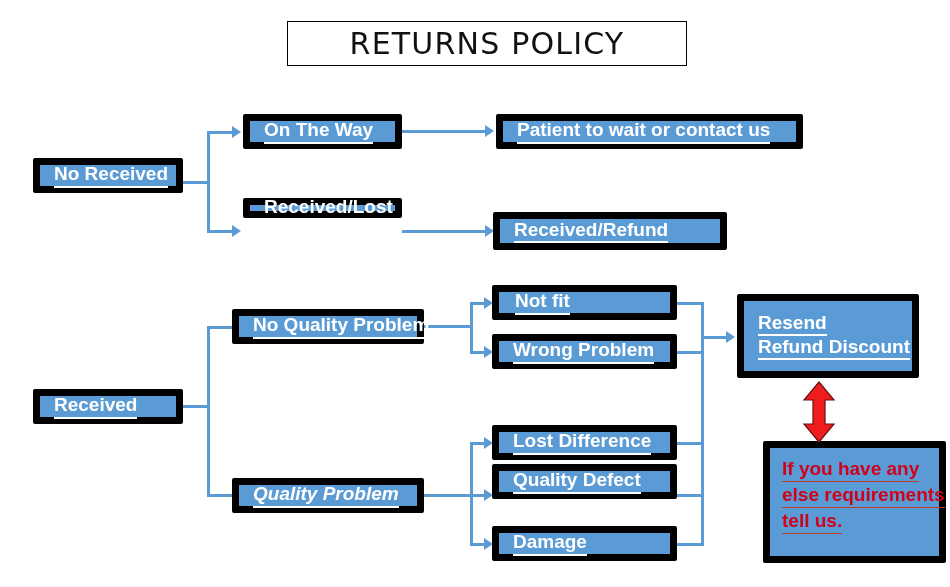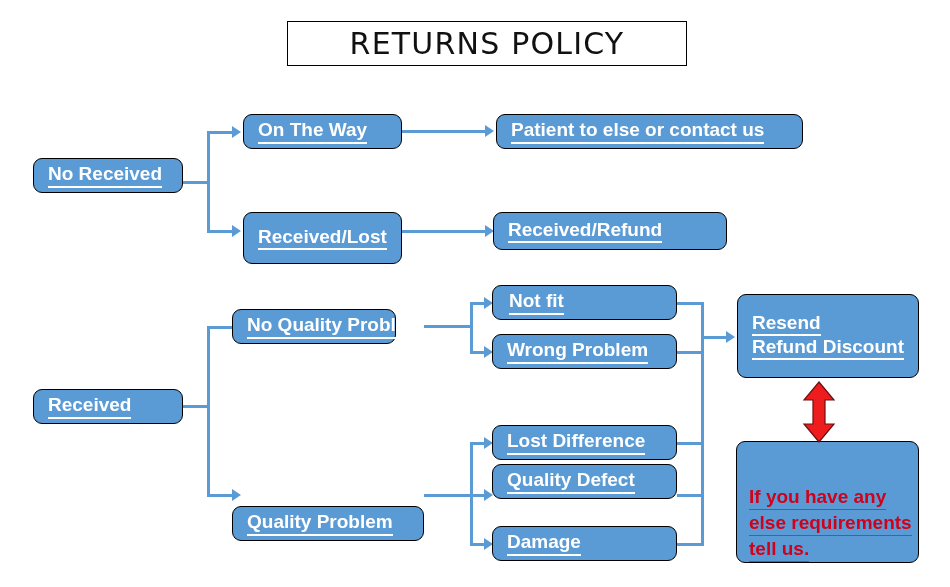--- a/index.html
+++ b/index.html
@@ -36,22 +36,22 @@
     font-weight: 400;
     letter-spacing: 1.2px;
     color: #111111;
     white-space: nowrap;
   }
   
   .node {
     position: absolute;
     box-sizing: border-box;
     background: #5b9bd5;
-    border: 1px solid #000000;
-    border-radius: 9px;
+    border: 7px solid #000000;
+    border-radius: 2px;
     display: flex;
     flex-direction: column;
     justify-content: center;
     color: #ffffff;
     font-weight: bold;
     font-size: 19px;
     line-height: 1.18;
     padding-left: 14px;
     padding-right: 8px;
     z-index: 3;
@@ -64,22 +64,23 @@
     white-space: nowrap;
   }
   .node.pad-more { }
   
   .node.note {
     color: #d0021b;
     font-size: 19px;
     line-height: 1.32;
     padding-left: 12px;
     padding-right: 6px;
-    justify-content: flex-end;
+    justify-content: flex-start;
     padding-top: 8px;
+    margin-left: 27px;
   }
   .node.note .lbl {
     border-bottom: 1.5px solid #c0392b;
     white-space: nowrap;
   }
   
   .conn {
     position: absolute;
     background: #5b9bd5;
     z-index: 1;
@@ -126,24 +127,24 @@
   <div class="arrowhead" style="left:232px; top:225px;"></div>
 
   <div class="node" style="left:243px; top:114px; width:159px; height:35px;">
     <span class="lbl">On The Way</span>
   </div>
 
   <div class="conn h" style="left:402px; top:130px; width:85px;"></div>
   <div class="arrowhead" style="left:485px; top:125px;"></div>
 
   <div class="node" style="left:496px; top:114px; width:307px; height:35px;">
-    <span class="lbl">Patient to else or contact us</span>
-  </div>
-
-  <div class="node" style="left:243px; top:212px; width:159px; height:52px;">
+    <span class="lbl">Patient to wait or contact us</span>
+  </div>
+
+  <div class="node" style="left:243px; top:198px; width:159px; height:20px;">
     <span class="lbl">Received/Lost</span>
   </div>
 
   <div class="conn h" style="left:402px; top:230px; width:85px;"></div>
   <div class="arrowhead" style="left:485px; top:225px;"></div>
 
   <div class="node pad-more" style="left:493px; top:212px; width:234px; height:38px;">
     <span class="lbl">Received/Refund</span>
   </div>
 
@@ -151,25 +152,25 @@
     <span class="lbl">Received</span>
   </div>
 
   <div class="conn h" style="left:183px; top:405px; width:26px;"></div>
   <div class="conn v" style="left:207px; top:326px; height:171px;"></div>
   <div class="conn h" style="left:207px; top:326px; width:27px;"></div>
   <div class="arrowhead" style="left:232px; top:321px;"></div>
   <div class="conn h" style="left:207px; top:494px; width:27px;"></div>
   <div class="arrowhead" style="left:232px; top:489px;"></div>
 
-  <div class="node" style="left:232px; top:309px; width:164px; height:35px;">
+  <div class="node" style="left:232px; top:309px; width:192px; height:35px;">
     <span class="lbl">No Quality Problem</span>
   </div>
 
-  <div class="node" style="left:232px; top:506px; width:192px; height:35px;">
+  <div class="node" style="left:232px; top:478px; width:192px; height:35px;font-style:italic;">
     <span class="lbl">Quality Problem</span>
   </div>
 
   <div class="conn h" style="left:424px; top:325px; width:48px;"></div>
   <div class="conn v" style="left:470px; top:302px; height:52px;"></div>
   <div class="conn h" style="left:470px; top:302px; width:16px;"></div>
   <div class="arrowhead" style="left:484px; top:297px;"></div>
   <div class="conn h" style="left:470px; top:351px; width:16px;"></div>
   <div class="arrowhead" style="left:484px; top:346px;"></div>
 

